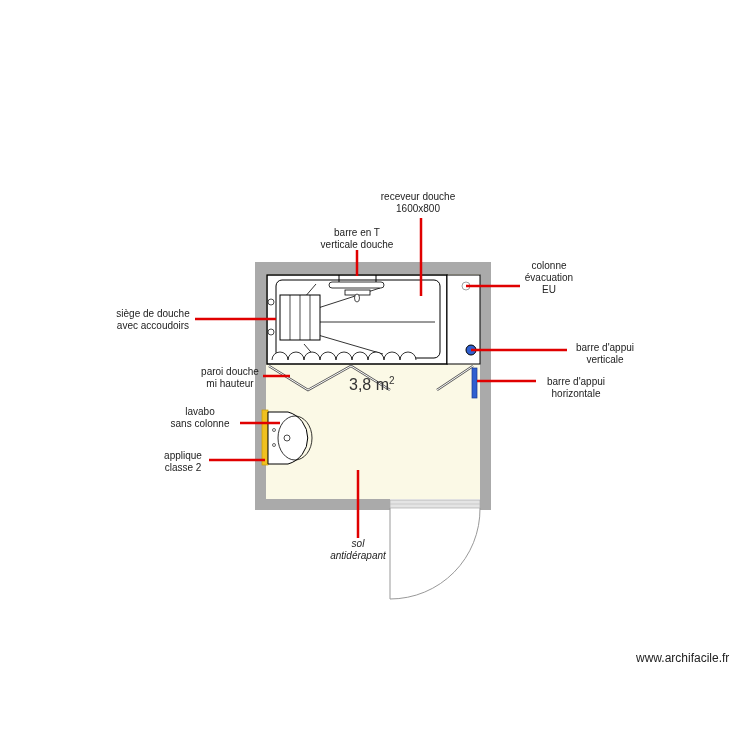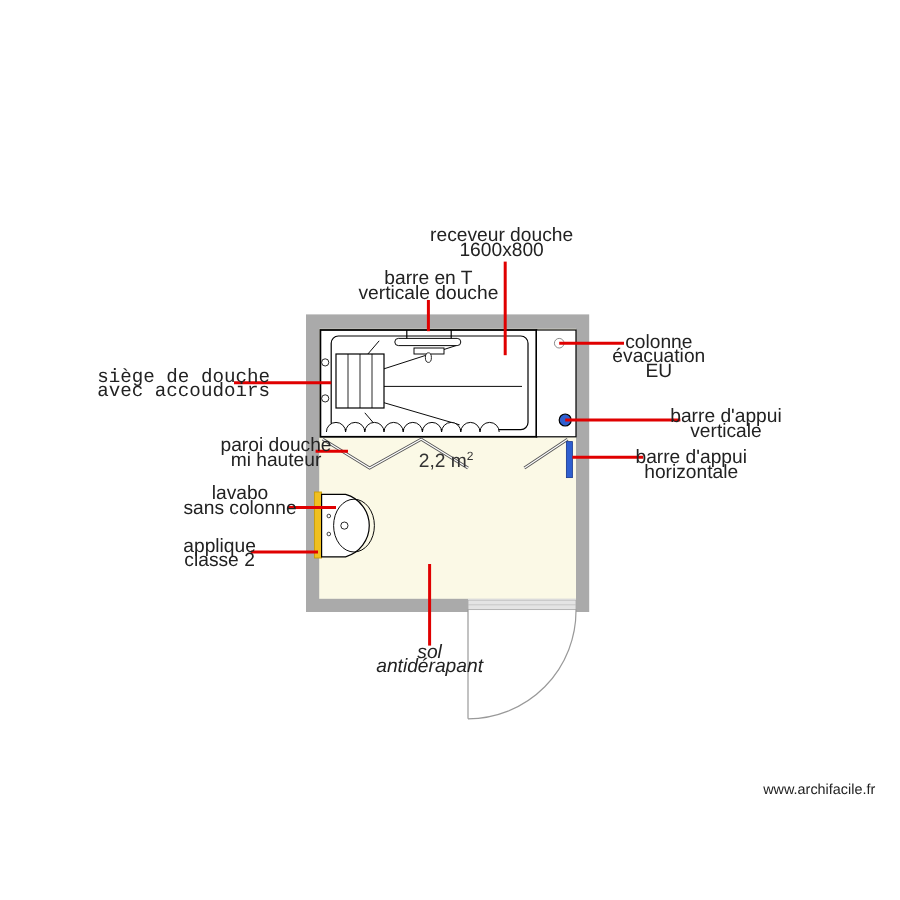--- a/index.html
+++ b/index.html
@@ -1,19 +1,19 @@
 <!DOCTYPE html>
 <html><head>
 <meta charset="utf-8">
 <style>
   html, body { margin: 0; padding: 0; background: #ffffff; }
   body { width: 750px; height: 750px; position: relative; overflow: hidden;
          font-family: "Liberation Sans", sans-serif; }
   #plan { position: absolute; left: 0; top: 0; }
-  .lbl { position: absolute; font-size: 16px; line-height: 12px; color: #222;
+  .lbl { position: absolute; font-size: 10px; line-height: 12px; color: #222;
          text-align: center; white-space: nowrap; transform: translateX(-50%); }
   .lbl span { display: block; }
   .area { position: absolute; font-size: 16px; color: #333; left: 349px; top: 375px; }
   .area sup { font-size: 10px; }
   .credit { position: absolute; left: 636px; top: 651px; font-size: 12px; color: #222; }
 </style>
 </head>
 <body>
 
 <svg id="plan" width="750" height="750" viewBox="0 0 750 750">
@@ -94,36 +94,36 @@
     <line x1="195" y1="319" x2="276" y2="319"></line>
     <line x1="471" y1="350" x2="567" y2="350"></line>
     <line x1="263" y1="376" x2="290" y2="376"></line>
     <line x1="477" y1="381" x2="536" y2="381"></line>
     <line x1="240" y1="423" x2="280" y2="423"></line>
     <line x1="209" y1="460" x2="265" y2="460"></line>
     <line x1="358" y1="470" x2="358" y2="538"></line>
   </g>
 </svg>
 
-<div class="area"><span>2,2 m</span><sup>2</sup></div>
+<div class="area"><span>3,8 m</span><sup>2</sup></div>
 
 <div class="lbl" style="left:418px;top:191px;">
   <span>receveur douche</span>
   <span>1600x800</span>
 </div>
 <div class="lbl" style="left:357px;top:227px;text-align:center;">
   <span>barre en T</span>
   <span>verticale douche</span>
 </div>
-<div class="lbl" style="left:549px;top:280px;text-align:center;">
+<div class="lbl" style="left:549px;top:260px;text-align:center;">
   <span>colonne</span>
   <span>évacuation</span>
   <span>EU</span>
 </div>
-<div class="lbl" style="left:153px;top:308px;font-family:Liberation Mono, monospace;">
+<div class="lbl" style="left:153px;top:308px;">
   <span>siège de douche</span>
   <span>avec accoudoirs</span>
 </div>
 <div class="lbl" style="left:605px;top:342px;">
   <span>barre d'appui</span>
   <span>verticale</span>
 </div>
 <div class="lbl" style="left:202px;top:366px;margin-left:28px;">
   <span>paroi douche</span>
   <span>mi hauteur</span>

